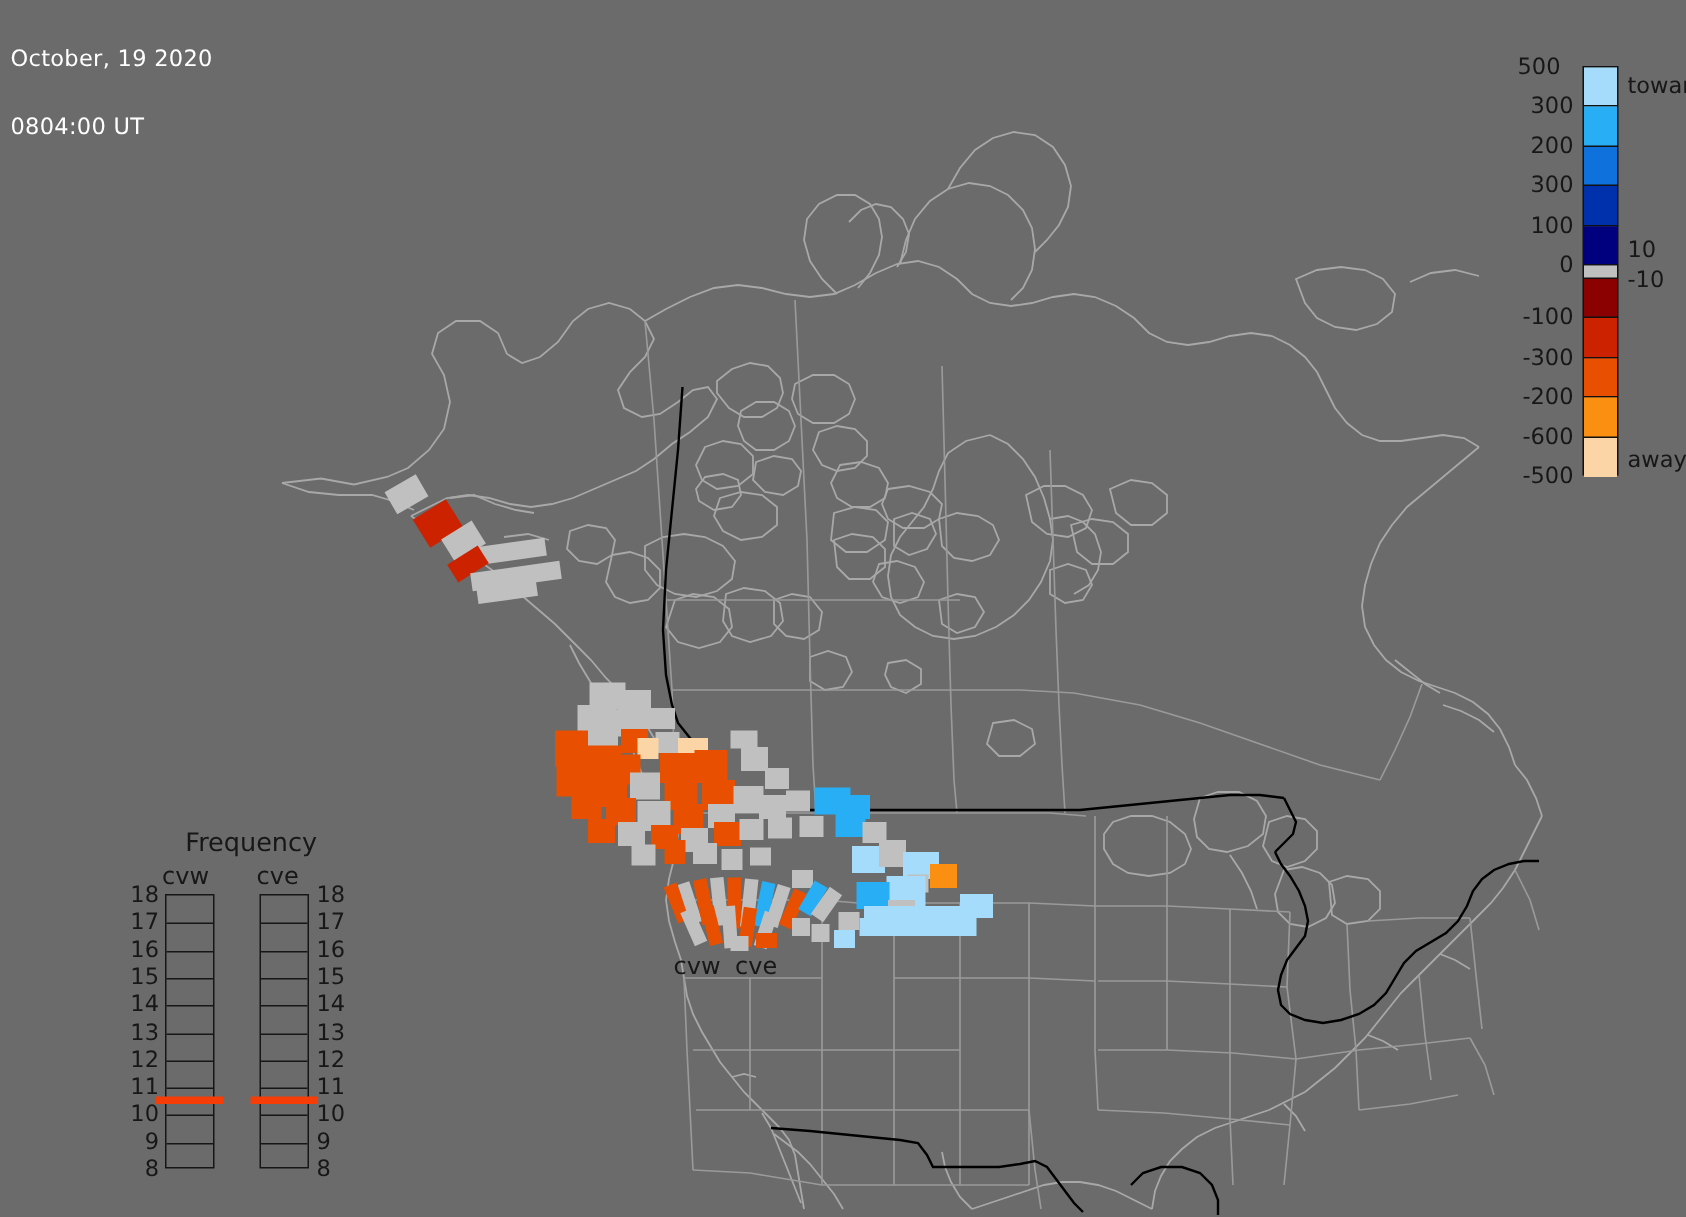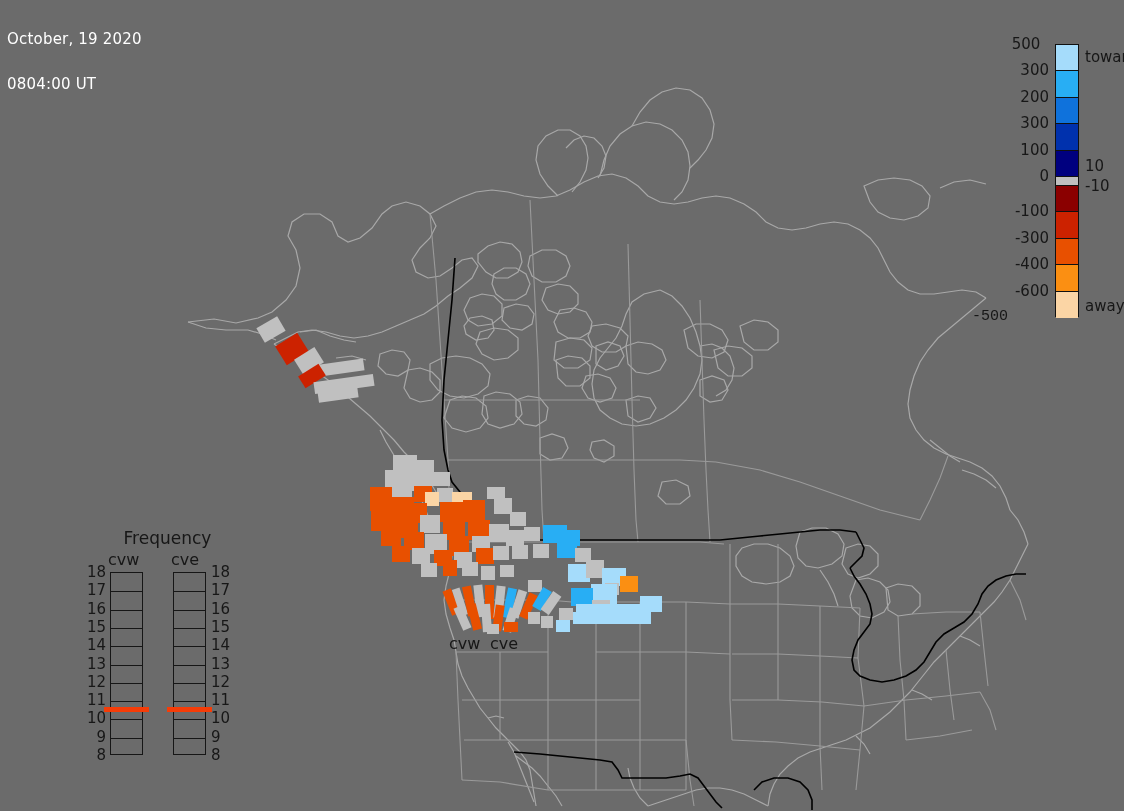--- a/index.html
+++ b/index.html
@@ -38,21 +38,21 @@
   .cband:last-child{border-bottom:none;}
   .cb-left-label{
     position:absolute;width:46px;text-align:right;font-size:15px;
     color:#171717;white-space:nowrap;
   }
   .cb-right-label{
     position:absolute;font-size:15px;color:#171717;white-space:nowrap;
   }
 
   
-  #frequency-legend{position:absolute;left:85px;top:528px;width:165px;height:235px;}
+  #frequency-legend{position:absolute;left:85px;top:552px;width:165px;height:235px;}
   #freq-title{
     position:absolute;left:0;top:0;width:165px;text-align:center;
     font-size:17px;color:#171717;
   }
   .freq-col-name{position:absolute;top:22px;font-size:16px;color:#171717;}
   .freq-box{
     position:absolute;top:44px;width:33px;height:183px;
     border:1px solid #161616;box-sizing:border-box;
   }
   .freq-tick{
@@ -424,22 +424,22 @@
     </div>
 
 <div class="cb-left-label" style="left: 1003px; top: 35px; text-align: center;">500</div>
     <div class="cb-left-label" style="left: 1003px; top: 61.4px;">300</div>
     <div class="cb-left-label" style="left: 1003px; top: 87.8px;">200</div>
     <div class="cb-left-label" style="left: 1003px; top: 114.2px;">300</div>
     <div class="cb-left-label" style="left: 1003px; top: 140.6px;">100</div>
     <div class="cb-left-label" style="left: 1003px; top: 167px;">0</div>
     <div class="cb-left-label" style="left: 1003px; top: 202.4px;">-100</div>
     <div class="cb-left-label" style="left: 1003px; top: 228.8px;">-300</div>
-    <div class="cb-left-label" style="left: 1003px; top: 255.2px;">-400</div>
+    <div class="cb-left-label" style="left: 1003px; top: 255.2px;">-200</div>
     <div class="cb-left-label" style="left: 1003px; top: 281.6px;">-600</div>
-    <div class="cb-left-label" style="left: 962px; top: 308px; font-family: Liberation Mono, monospace;">-500</div>
+    <div class="cb-left-label" style="left: 1003px; top: 308px;">-500</div>
     <div class="cb-right-label" style="left: 1085px; top: 48px;">toward</div>
     <div class="cb-right-label" style="left: 1085px; top: 157px;">10</div>
     <div class="cb-right-label" style="left: 1085px; top: 177px;">-10</div>
     <div class="cb-right-label" style="left: 1085px; top: 297px;">away</div>
     <div class="site-label" style="left: 449px; top: 634px;">cvw</div>
     <div class="site-label" style="left: 490px; top: 634px;">cve</div>
   </div>
 
 </body></html>

